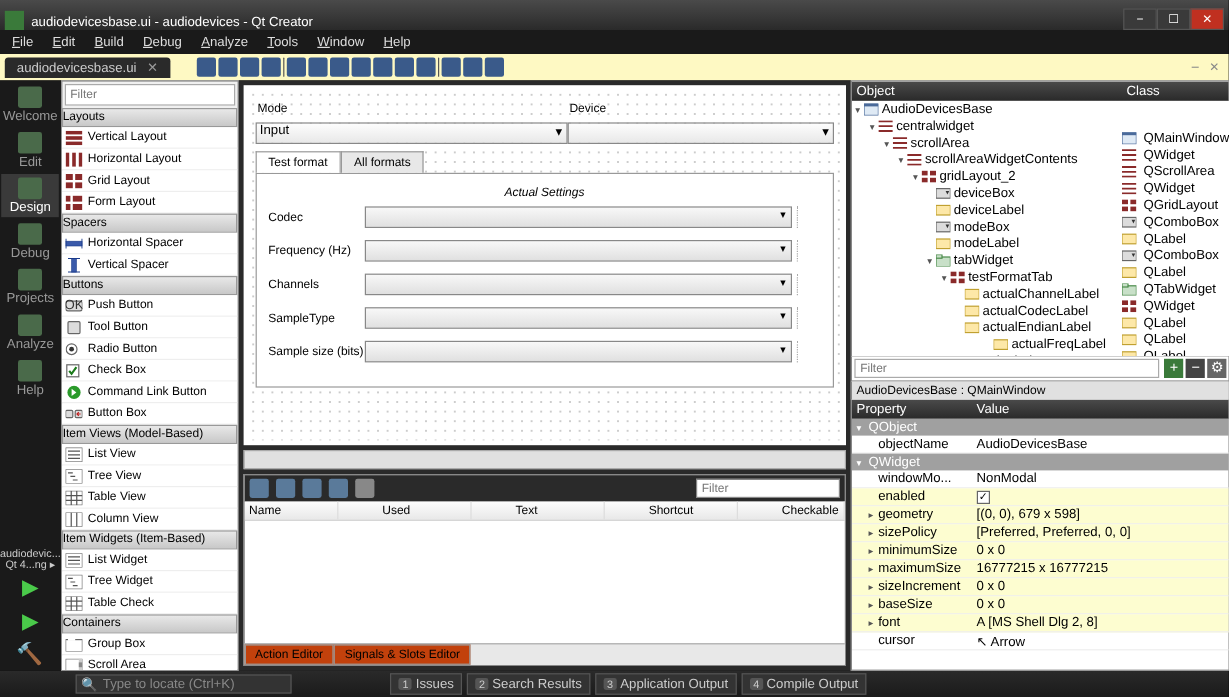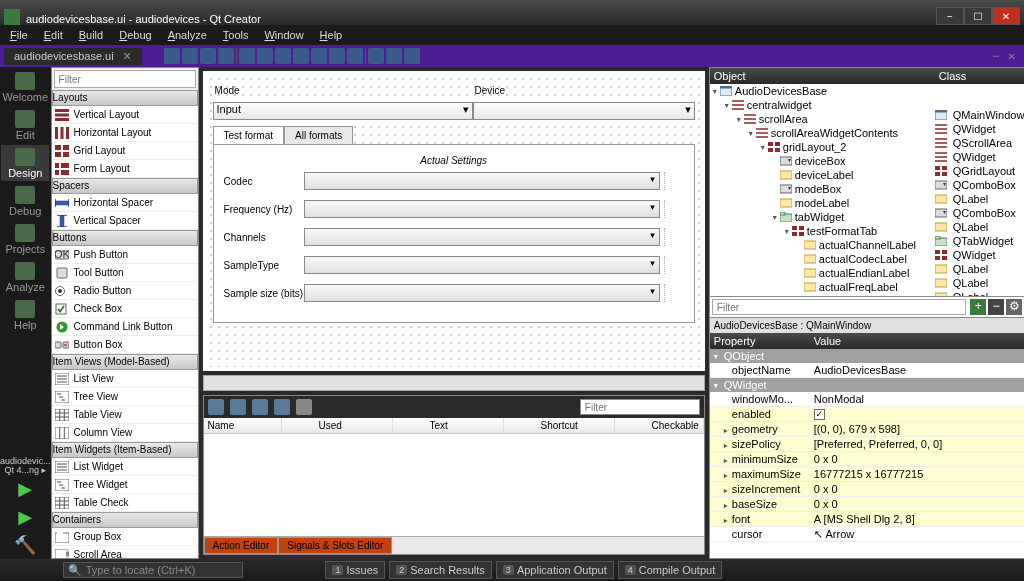--- a/index.html
+++ b/index.html
@@ -11,21 +11,21 @@
 .titlebar .title { flex: 1; font-size: 11px; }
 .titlebar .winbtns { display: flex; gap: 0; }
 .titlebar .winbtn { width: 28px; height: 18px; display: flex; align-items: center; justify-content: center; color: #fff; font-size: 10px; border: 1px solid #555; }
 .titlebar .winbtn.close { background: #c03020; }
 .titlebar .winbtn.min, .titlebar .winbtn.max { background: #3a3a3a; }
 
 .menubar { height: 20px; background: #1a1a1a; display: flex; align-items: center; padding: 0 4px; color: #ddd; gap: 4px; }
 .menubar span { padding: 2px 6px; cursor: default; }
 .menubar span u { text-decoration: underline; }
 
-.doctab-row { height: 22px; background: #4c1d95; display: flex; align-items: center; padding: 0 4px; gap: 2px; }
+.doctab-row { height: 22px; background: #fef9c3; display: flex; align-items: center; padding: 0 4px; gap: 2px; }
 .doctab { background: #2a2a2a; color: #ccc; padding: 2px 10px; border-radius: 3px 3px 0 0; font-size: 10px; }
 .doctab .x { margin-left: 6px; color: #999; }
 .maintoolbar { display: flex; gap: 2px; margin-left: 20px; }
 .tbicon { width: 16px; height: 16px; background: #3a5a8a; border-radius: 2px; }
 .tbicon.sep { width: 1px; background: #555; }
 
 .main-area { display: flex; height: 492px; }
 
 
 .mode-sidebar { width: 55px; background: #1a1a1a; display: flex; flex-direction: column; align-items: center; padding-top: 2px; }
@@ -865,21 +865,21 @@
             <div class="cls">
               <span class="tree-icon">
                 <svg width="12" height="10" viewBox="0 0 12 10">
                   <use href="#ic-label"></use>
                 </svg>
               </span>
               <span>QLabel</span>
             </div>
           </div>
           <div class="obj-row">
-            <div class="name" style="padding-left:84px">
+            <div class="name" style="padding-left:108px">
               <span class="tree-arrow"></span>
               <span class="tree-icon">
                 <svg width="12" height="10" viewBox="0 0 12 10">
                   <use href="#ic-label"></use>
                 </svg>
               </span>
               <span>actualFreqLabel</span>
             </div>
             <div class="cls">
               <span class="tree-icon">

